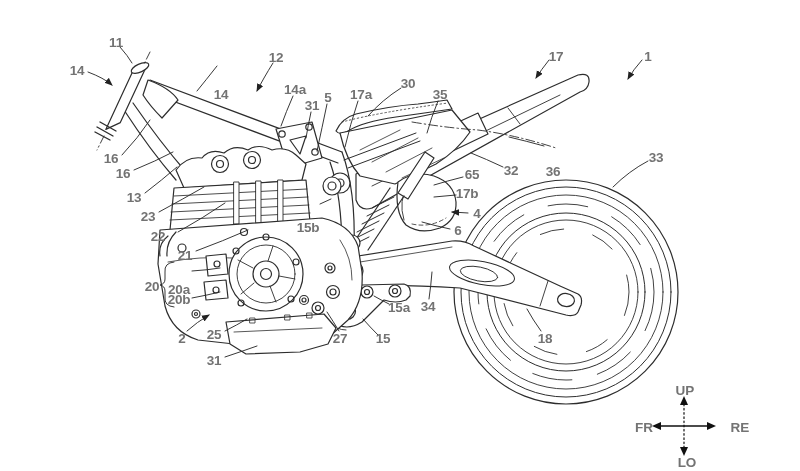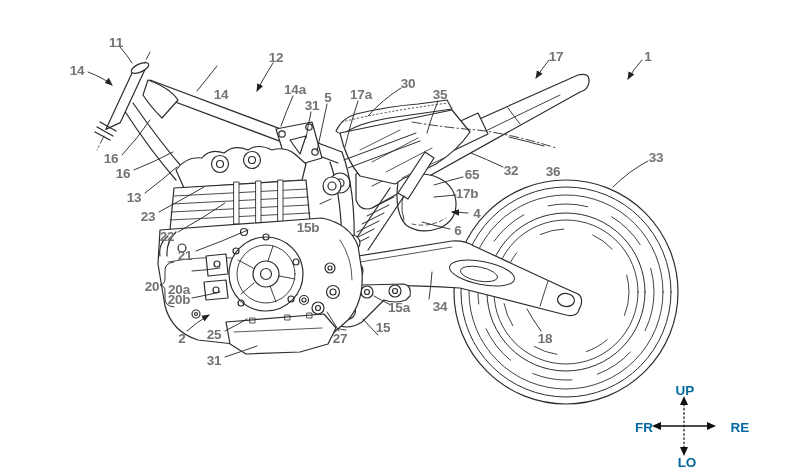--- a/index.html
+++ b/index.html
@@ -4,21 +4,21 @@
 <style>
   html,body{margin:0;padding:0;background:#fff;}
   .stage{position:relative;width:800px;height:471px;background:#ffffff;overflow:hidden;
          font-family:"Liberation Sans",sans-serif;}
   .stage svg{position:absolute;left:0;top:0;}
   .labels-layer{position:absolute;left:0;top:0;width:100%;height:100%;pointer-events:none;}
   .ref-label{position:absolute;transform:translate(-50%,-50%);
              font:600 13.5px "Liberation Sans",sans-serif;color:#737373;
              letter-spacing:-.2px;white-space:nowrap;}
   .compass-label{position:absolute;transform:translate(-50%,-50%);
-             font:700 13.5px "Liberation Sans",sans-serif;color:#0369a1;}
+             font:700 13.5px "Liberation Sans",sans-serif;color:#737373;}
   .lbl-up{left:685px;top:390px;}
   .lbl-lo{left:687px;top:462px;}
   .lbl-fr{left:644px;top:427px;}
   .lbl-re{left:740px;top:427px;}
 </style>
 </head>
 <body>
 
 <div class="stage">
 
@@ -282,32 +282,32 @@
       <span class="ref-label" style="left: 511px; top: 170px;">32</span>
       <span class="ref-label" style="left: 472px; top: 174px;">65</span>
       <span class="ref-label" style="left: 467px; top: 193px;">17b</span>
       <span class="ref-label" style="left: 477px; top: 213px;">4</span>
       <span class="ref-label" style="left: 458px; top: 230px;">6</span>
       <span class="ref-label" style="left: 656px; top: 157px;">33</span>
       <span class="ref-label" style="left: 111px; top: 158px;">16</span>
       <span class="ref-label" style="left: 123px; top: 173px;">16</span>
       <span class="ref-label" style="left: 134px; top: 197px;">13</span>
       <span class="ref-label" style="left: 148px; top: 216px;">23</span>
-      <span class="ref-label" style="left: 167px; top: 236px;">22</span>
+      <span class="ref-label" style="left: 158px; top: 236px;">22</span>
       <span class="ref-label" style="left: 185px; top: 255px;">21</span>
       <span class="ref-label" style="left: 179px; top: 271px; margin-top: 18px;">20a</span>
       <span class="ref-label" style="left: 152px; top: 286px;">20</span>
       <span class="ref-label" style="left: 179px; top: 299px;">20b</span>
       <span class="ref-label" style="left: 182px; top: 338px;">2</span>
       <span class="ref-label" style="left: 214px; top: 334px;">25</span>
       <span class="ref-label" style="left: 214px; top: 360px;">31</span>
       <span class="ref-label" style="left: 340px; top: 338px;">27</span>
-      <span class="ref-label" style="left: 383px; top: 327px;">15</span>
+      <span class="ref-label" style="left: 383px; top: 338px;">15</span>
       <span class="ref-label" style="left: 399px; top: 307px;">15a</span>
-      <span class="ref-label" style="left: 440px; top: 306px;">34</span>
+      <span class="ref-label" style="left: 428px; top: 306px;">34</span>
       <span class="ref-label" style="left: 308px; top: 206px; margin-top: 21px;">15b</span>
       <span class="ref-label" style="left: 545px; top: 338px;">18</span>
     </div>
 
   <div class="compass-label lbl-up">UP</div>
   <div class="compass-label lbl-lo">LO</div>
   <div class="compass-label lbl-fr">FR</div>
   <div class="compass-label lbl-re">RE</div>
 </div>
 

